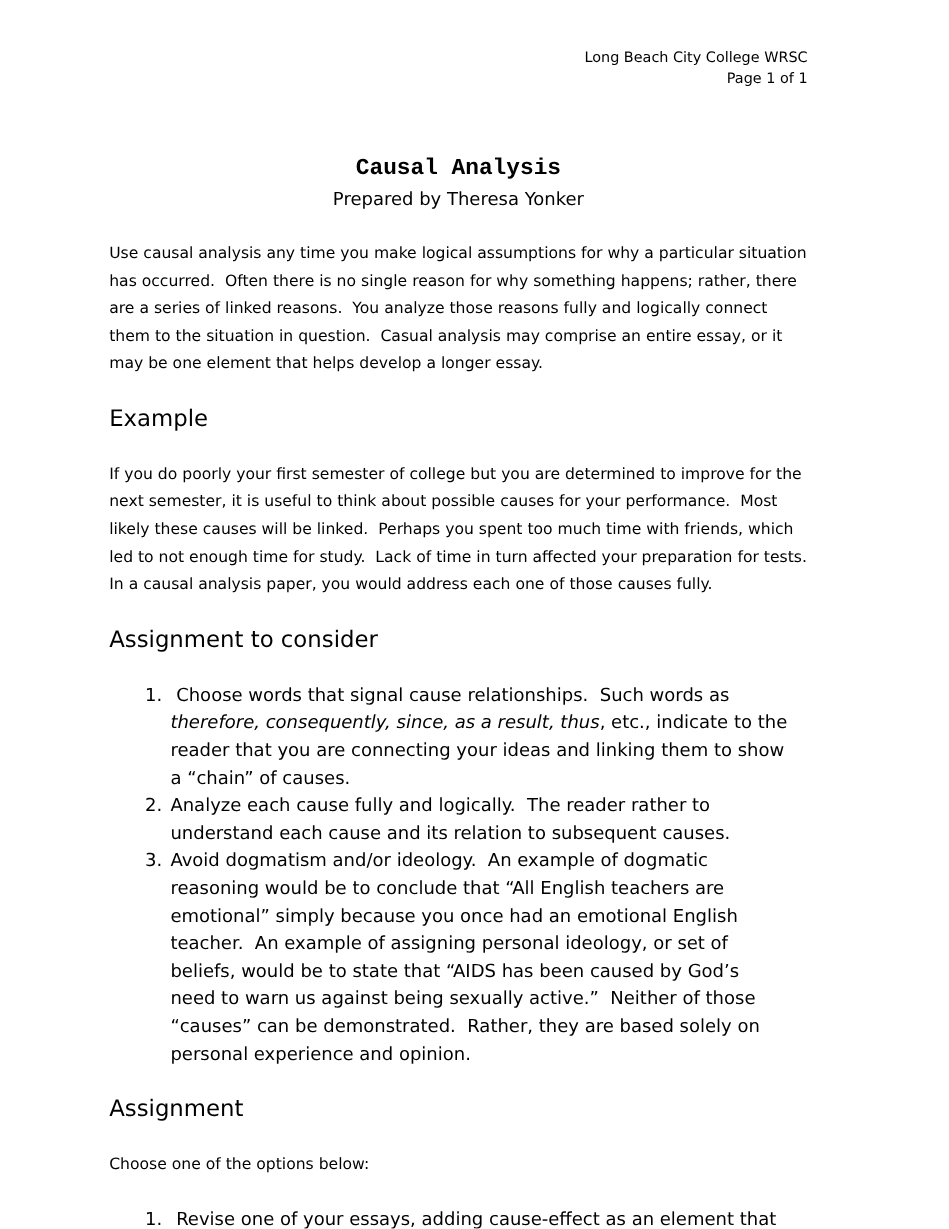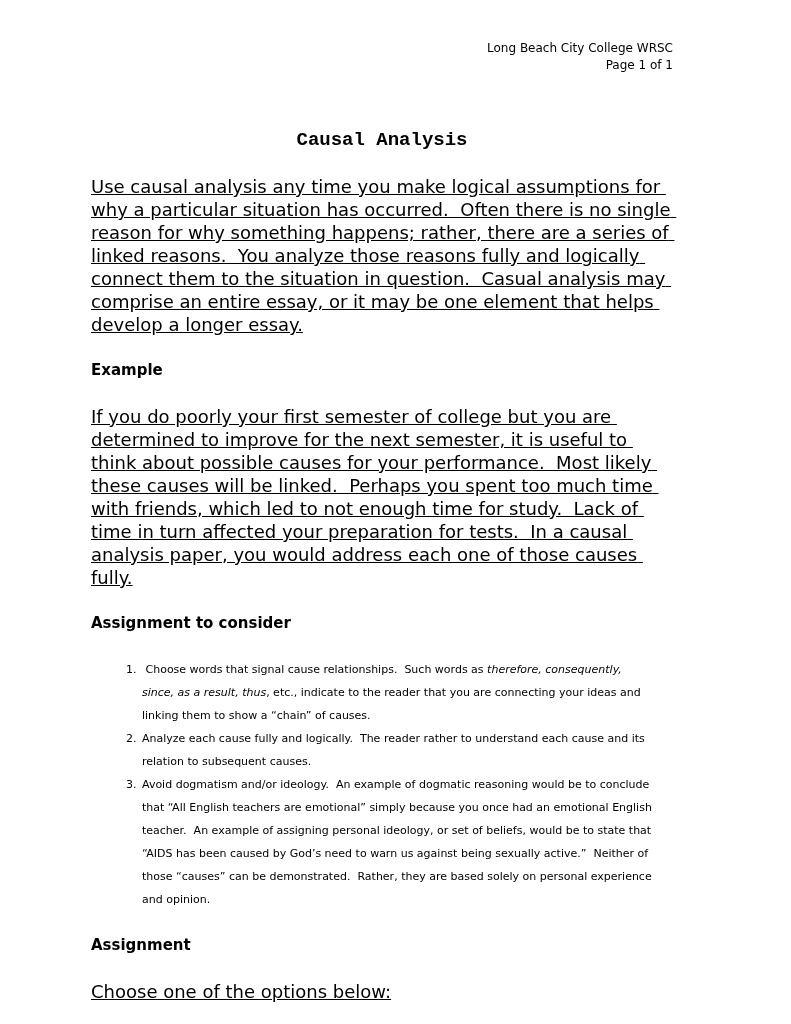--- a/index.html
+++ b/index.html
@@ -31,36 +31,35 @@
     line-height: 24px;
     font-family: Liberation Mono, monospace;
   }
   .doc-subtitle {
     text-align: center;
     font-size: 15px;
     margin-top: 3px;
     line-height: 22px;
   }
   .doc-text {
-    font-size: 18px;
+    font-size: 13px;
     line-height: 23px;
     white-space: pre-wrap;
     margin: 23px 0 0 0;
-    text-decoration: underline;
   }
   .doc-heading {
-    font-size: 15px;
+    font-size: 19px;
     line-height: 23px;
-    font-weight: bold;
+    font-weight: normal;
     margin: 23px 0 0 0;
   }
   ol.doc-list {
     margin: 23px 16px 0 0;
     padding-left: 49px;
-    font-size: 11px;
+    font-size: 15px;
     line-height: 23px;
     list-style: decimal outside;
   }
   ol.doc-list li {
     white-space: pre-wrap;
     padding-left: 2px;
   }
   em.signal-words {
     font-style: italic;
   }
@@ -69,20 +68,21 @@
 <body>
 
 <div class="page">
 
   <div class="doc-header">
     <div>Long Beach City College WRSC</div>
     <div>Page 1 of 1</div>
   </div>
 
   <div class="doc-title">Causal Analysis</div>
+  <div class="doc-subtitle">Prepared by Theresa Yonker</div>
 
   <p class="doc-text">Use causal analysis any time you make logical assumptions for why a particular situation has occurred.  Often there is no single reason for why something happens; rather, there are a series of linked reasons.  You analyze those reasons fully and logically connect them to the situation in question.  Casual analysis may comprise an entire essay, or it may be one element that helps develop a longer essay.</p>
 
   <p class="doc-heading">Example</p>
   <p class="doc-text">If you do poorly your first semester of college but you are determined to improve for the next semester, it is useful to think about possible causes for your performance.  Most likely these causes will be linked.  Perhaps you spent too much time with friends, which led to not enough time for study.  Lack of time in turn affected your preparation for tests.  In a causal analysis paper, you would address each one of those causes fully.</p>
 
   <p class="doc-heading">Assignment to consider</p>
   <ol class="doc-list">
     <li><span> Choose words that signal cause relationships.  Such words as </span><em class="signal-words">therefore, consequently, since, as a result, thus</em><span>, etc., indicate to the reader that you are connecting your ideas and linking them to show a “chain” of causes.</span></li>
     <li>Analyze each cause fully and logically.  The reader rather to understand each cause and its relation to subsequent causes.</li>

